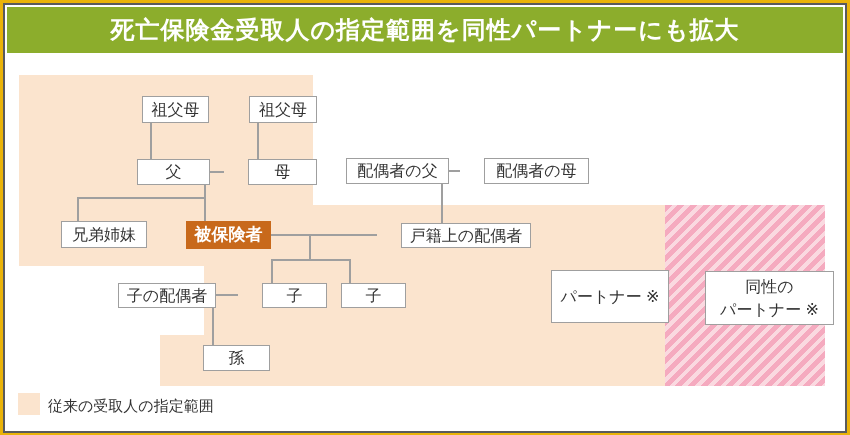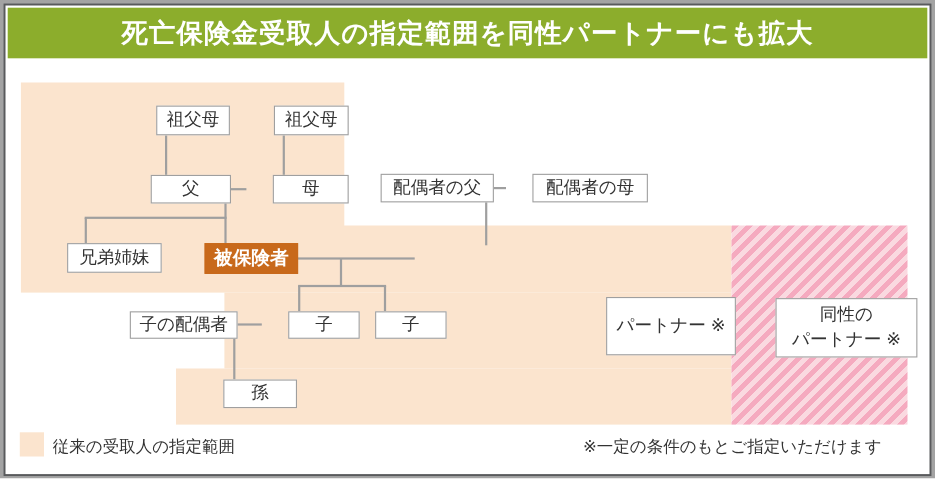--- a/index.html
+++ b/index.html
@@ -1,17 +1,17 @@
 <!DOCTYPE html>
 <html><head>
 <meta charset="utf-8">
 <style>
   html,body{margin:0;padding:0;background:#fff;}
   #stage{
-    position:relative;width:850px;height:435px;background:#a3a3a3;overflow:hidden;
+    position:relative;width:850px;height:435px;background:#eab308;overflow:hidden;
     font-family:"Liberation Sans","DejaVu Sans",sans-serif;color:#333;
   }
   .frame{position:absolute;left:3px;top:3px;width:840px;height:426px;border:2px solid #595a5c;background:#fff;}
   .header{
     position:absolute;left:7px;top:7px;width:836px;height:46px;background:#8cad2c;
     display:flex;align-items:center;justify-content:center;
     color:#fff;font-weight:bold;font-size:24px;letter-spacing:1px;
   }
   .beige{position:absolute;background:#fbe4ce;}
   .beige-a{left:19px;top:75px;width:294px;height:131px;}
@@ -99,29 +99,29 @@
   <div class="line l15"></div>
 
   <div class="node n-gp-left">祖父母</div>
   <div class="node n-gp-right">祖父母</div>
   <div class="node n-father">父</div>
   <div class="node n-mother">母</div>
   <div class="node n-spouse-father">配偶者の父</div>
   <div class="node n-spouse-mother">配偶者の母</div>
   <div class="node n-siblings">兄弟姉妹</div>
   <div class="node n-insured">被保険者</div>
+  <div class="node n-legal-spouse">戸籍上の配偶者</div>
   <div class="node n-child-spouse">子の配偶者</div>
   <div class="node n-child1">子</div>
   <div class="node n-child2">子</div>
   <div class="node n-grandchild">孫</div>
 
   <div class="node n-defacto">
     <span class="ln">パートナー ※</span>
   </div>
   <div class="node n-samesex">
     <span class="ln">同性の</span>
     <span class="ln">パートナー ※</span>
   </div>
 
   <div class="legend-swatch"></div>
   <div class="legend-label">従来の受取人の指定範囲</div>
-  <div class="note">※一定の条件のもとご指定いただけます</div>
 </div>
 
 </body></html>

